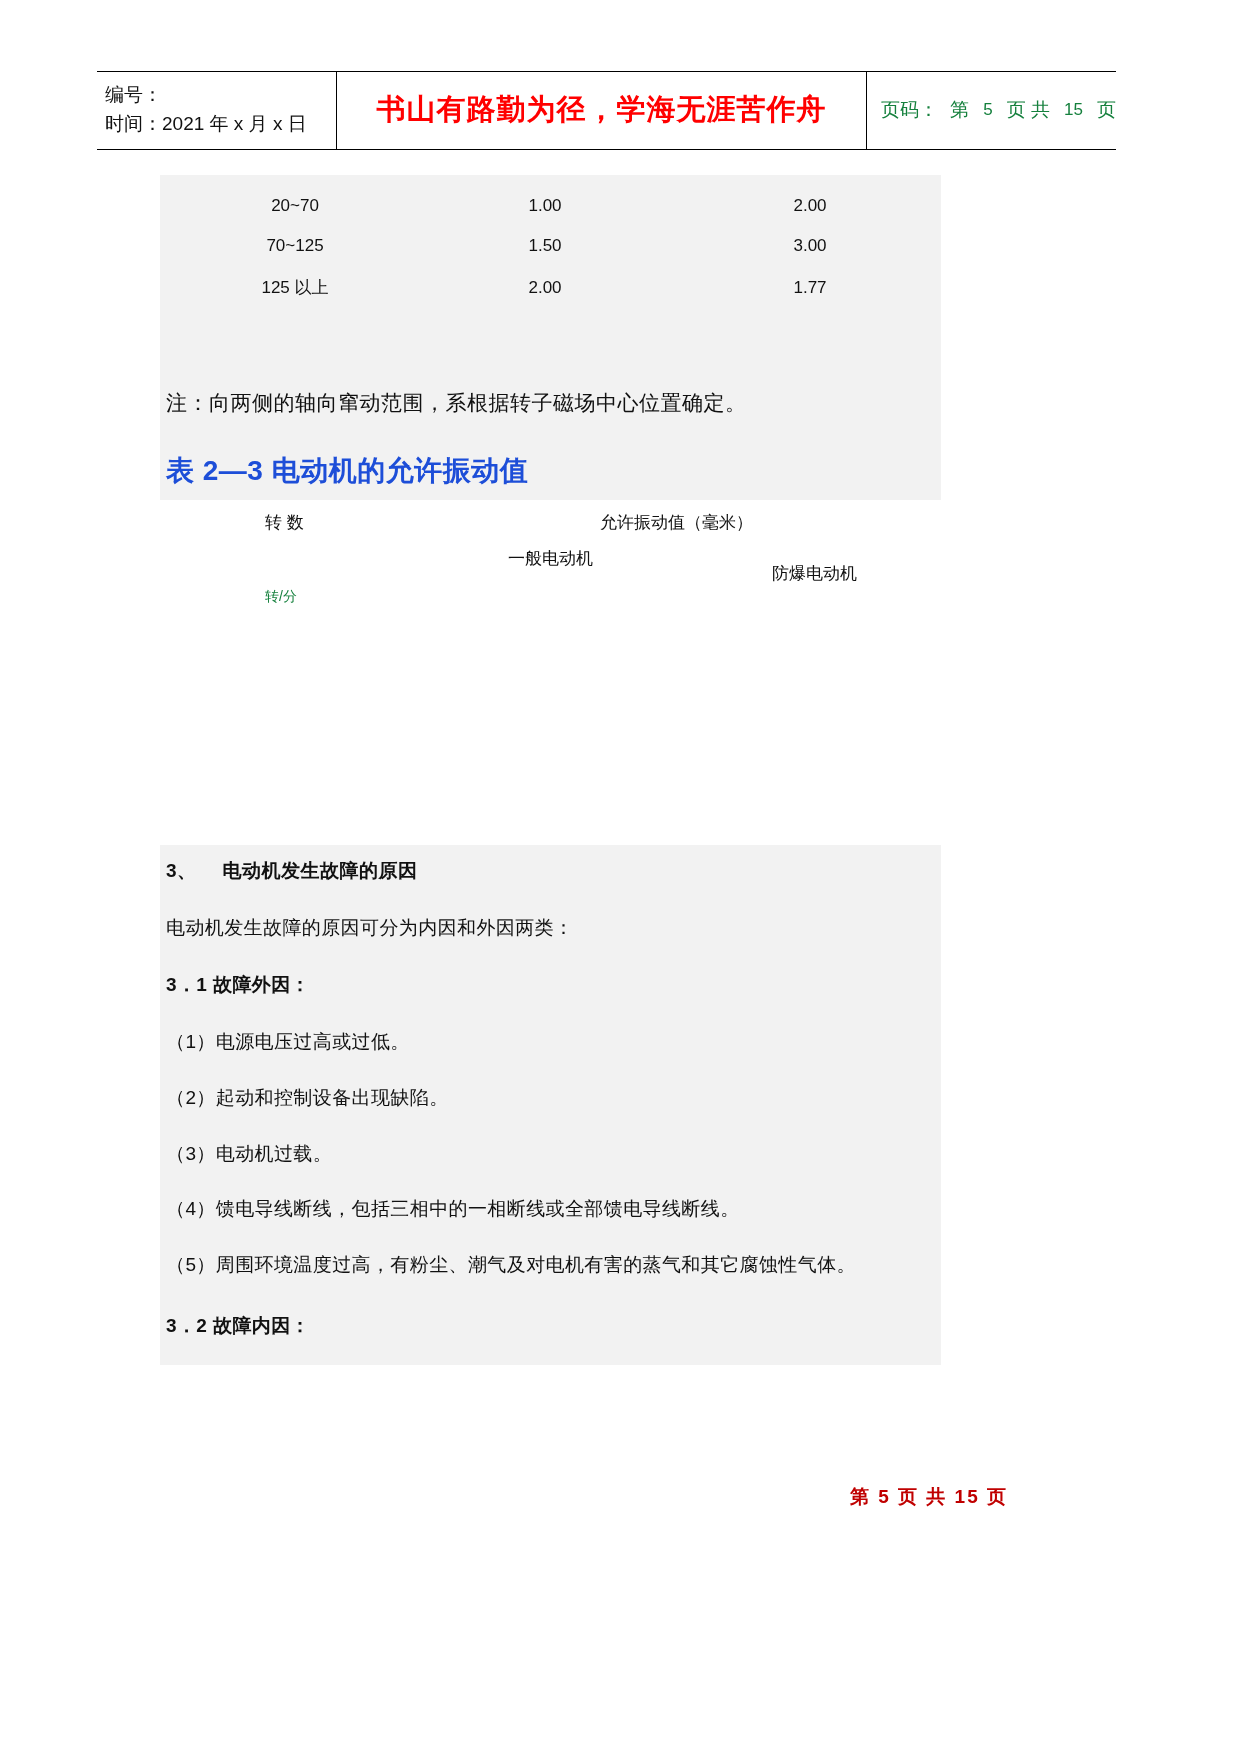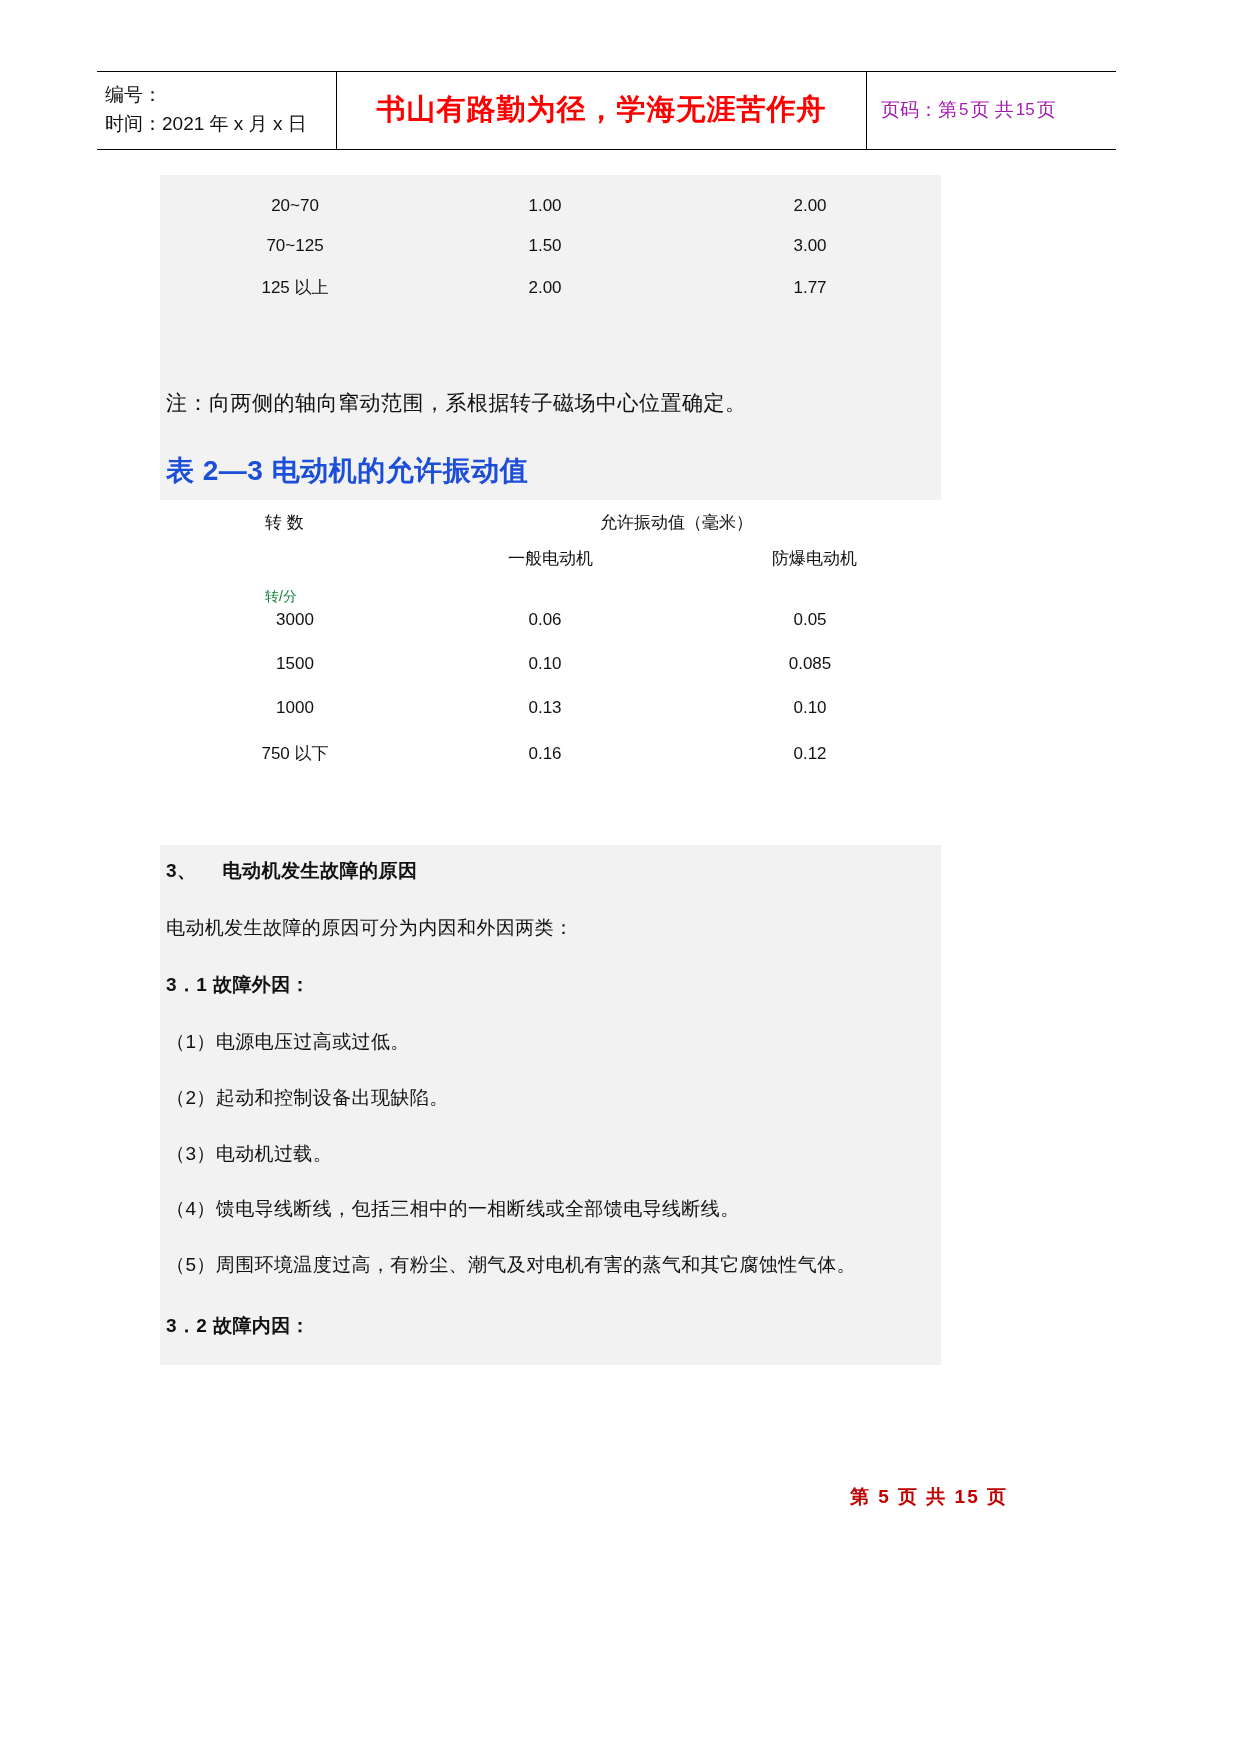--- a/index.html
+++ b/index.html
@@ -58,21 +58,22 @@
     letter-spacing: 1px;
     white-space: nowrap;
   }
   .header-right {
     width: 249px;
     display: flex;
     align-items: center;
     padding-left: 14px;
     box-sizing: border-box;
     font-size: 19px;
-    color: #a21caf;
+    color: #15803d;
+    justify-content: space-between;
   }
   .header-right .num { font-size: 17px; padding: 0 2px; }
 
   
   .band {
     position: absolute;
     background: #f2f2f2;
   }
   .band-top { left: 160px; top: 175px; width: 781px; height: 320px; }
   .band-mid { left: 160px; top: 440px; width: 781px; height: 60px; }
@@ -132,21 +133,21 @@
 
   .tbl23-head2 {
     position: absolute;
     left: 180px;
     top: 547px;
     width: 760px;
     font-size: 17px;
     color: #111;
   }
   .tbl23-head2 .c1 { position: absolute; left: 328px; top: 0; }
-  .tbl23-head2 .c2 { position: absolute; left: 592px; top: 0; }
+  .tbl23-head2 .c2 { position: absolute; left: 592px; top: 15px; }
 
   .tbl23-head3 {
     position: absolute;
     left: 265px;
     top: 568px;
     font-size: 14px;
     color: #15803d;
     margin-top: 20px;
   }
 
@@ -253,44 +254,20 @@
   <div class="tbl23-head1">
     <span class="c1">转  数</span>
     <span class="c2">允许振动值（毫米）</span>
   </div>
   <div class="tbl23-head2">
     <span class="c1">一般电动机</span>
     <span class="c2">防爆电动机</span>
   </div>
   <div class="tbl23-head3">转/分</div>
 
-  <table class="tbl tbl23">
-    <tbody>
-      <tr>
-        <td>3000</td>
-        <td>0.06</td>
-        <td>0.05</td>
-      </tr>
-      <tr>
-        <td>1500</td>
-        <td>0.10</td>
-        <td>0.085</td>
-      </tr>
-      <tr>
-        <td>1000</td>
-        <td>0.13</td>
-        <td>0.10</td>
-      </tr>
-      <tr>
-        <td>750 以下</td>
-        <td>0.16</td>
-        <td>0.12</td>
-      </tr>
-    </tbody>
-  </table>
 
   <div class="sec-head">
     <span class="num">3、</span><span>电动机发生故障的原因</span>
   </div>
   <div class="para p-intro">电动机发生故障的原因可分为内因和外因两类：</div>
   <div class="para b p-31">3．1 故障外因：</div>
   <div class="para p-1">（1）电源电压过高或过低。</div>
   <div class="para p-2">（2）起动和控制设备出现缺陷。</div>
   <div class="para p-3">（3）电动机过载。</div>
   <div class="para p-4">（4）馈电导线断线，包括三相中的一相断线或全部馈电导线断线。</div>

